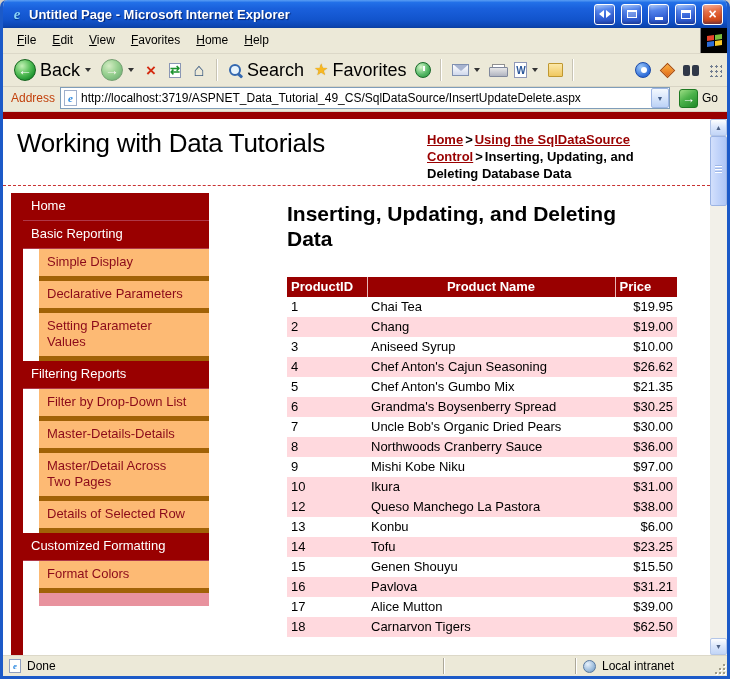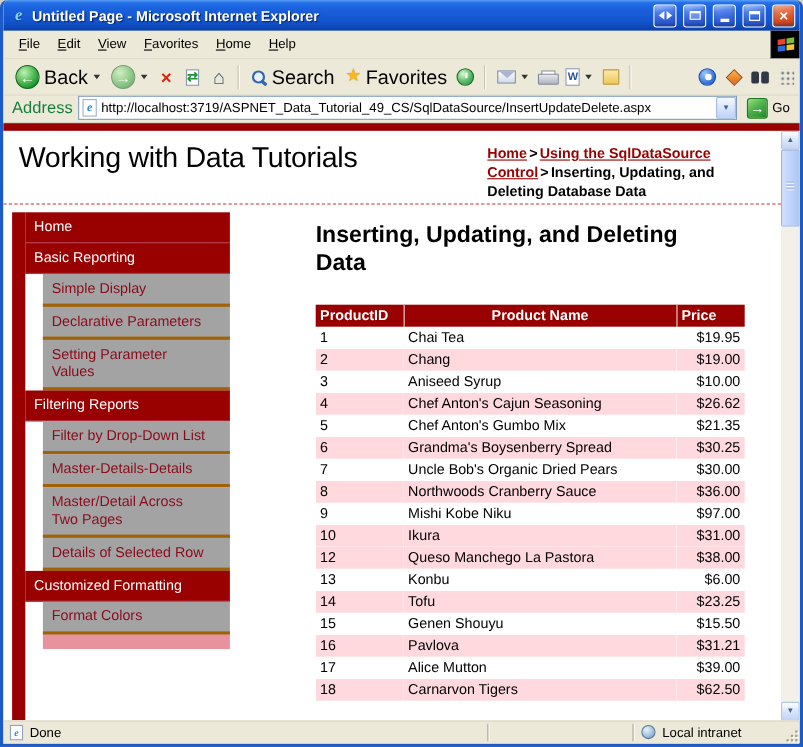--- a/index.html
+++ b/index.html
@@ -66,46 +66,46 @@
   .diamond{width:11px;height:11px;background:linear-gradient(135deg,#FCB040,#E06818);border:1px solid #A84808;transform:rotate(45deg)}
   .binoc{width:16px;height:11px;position:relative}
   .binoc::before,.binoc::after{content:"";position:absolute;top:0;width:7px;height:11px;background:#303848;border-radius:2px}
   .binoc::before{left:0}.binoc::after{right:0}
   .gridicon{width:14px;height:14px;background-image:radial-gradient(#707C90 1.2px,transparent 1.4px);background-size:5px 5px;background-position:1px 1px}
   .tsep{width:2px;height:22px;border-left:1px solid #C8C4B4;border-right:1px solid #fff;margin:0 5px;flex:none}
   .tgap{width:52px;flex:none}
 
   
   .addressbar{flex:none;height:25px;display:flex;align-items:center;background:#ECE9D8;padding:0 5px 2px 8px;gap:5px;border-bottom:1px solid #D8D4C4}
-  .addr-label{font-size:15px;color:#15803d;flex:none}
+  .addr-label{font-size:12px;color:#c2410c;flex:none}
   .addr-box{flex:1;height:22px;background:#fff;border:1px solid #7F9DB9;display:flex;align-items:center;padding-left:3px;gap:4px;min-width:0}
   .addr-ie{width:13px;height:16px;flex:none;background:#fff;border:1px solid #A0B0CC;display:flex;align-items:center;justify-content:center;
     font:italic bold 11px/1 "Liberation Serif",serif;color:#2E8AE0}
   .addr-url{flex:1;font-size:12px;color:#000;white-space:nowrap;overflow:hidden}
   .combo-btn{width:18px;height:20px;flex:none;border:1px solid #9EB6E4;border-radius:2px;display:flex;align-items:center;justify-content:center;
     background:linear-gradient(180deg,#F4F9FE 0%,#D8E6FB 50%,#BCD2F6 100%);font-size:7px;color:#44608C}
   .go-btn{display:flex;align-items:center;gap:4px;padding:0 4px;flex:none}
   .go-icon{width:19px;height:19px;border-radius:3px;border:1px solid #1E7A22;display:flex;align-items:center;justify-content:center;color:#fff;font-weight:bold;font-size:13px;
     background:linear-gradient(145deg,#9CDE84 0%,#4CB24A 45%,#208828 100%)}
   .go-label{font-size:12px;color:#000}
 
   
   .red-rule{flex:none;height:7px;background:#990000}
   .viewport{flex:1;display:flex;min-height:0;background:#fff}
   .page{flex:1;min-width:0;display:flex;flex-direction:column;overflow:hidden}
   .page-header{flex:none;position:relative;padding:9px 14px 8px 14px;border-bottom:1px dashed #C83232;min-height:67px}
   .site-title{font-size:26px;color:#000;letter-spacing:-.3px}
-  .breadcrumb{position:absolute;left:440px;top:13px;width:252px;font-size:13px;font-weight:bold;line-height:1.3;color:#000}
+  .breadcrumb{position:absolute;left:424px;top:13px;width:252px;font-size:13px;font-weight:bold;line-height:1.3;color:#000}
   .breadcrumb a{color:#990000;text-decoration:underline;cursor:pointer}
   .crumb-sep{margin:0 2px}
   .page-body{flex:1;min-height:0;position:relative;display:flex;padding-top:7px;overflow:hidden}
   .side-strip{position:absolute;left:8px;top:7px;bottom:0;width:12px;background:#990000}
   .sidebar{flex:none;width:206px;padding-left:20px}
   .nav-header{background:#990000;color:#FFF;font-size:13px;line-height:16px;padding:5px 40px 6px 8px;border-bottom:1px solid #B03848;cursor:pointer}
-  .nav-sub{background:#a3a3a3;color:#8B0A1A;font-size:13px;line-height:16px;padding:5px 18px 6px 8px;margin-left:16px;border-bottom:3px solid #a16207;cursor:pointer}
+  .nav-sub{background:#fdba74;color:#8B0A1A;font-size:13px;line-height:16px;padding:5px 18px 6px 8px;margin-left:16px;border-bottom:5px solid #a16207;cursor:pointer}
   .nav-partial{height:13px;background:#E8929E;margin-left:16px}
   .main{flex:1;min-width:0;padding-left:78px}
   .content-heading{font-size:21px;font-weight:bold;color:#000;line-height:1.2;max-width:350px;margin-top:8px}
   .products{border-collapse:collapse;table-layout:fixed;width:390px;margin-top:26px;font-size:13px}
   .products th{background:#990000;color:#fff;font-weight:bold;padding:2px 4px;line-height:16px;border-left:1px solid #E8B8B8}
   .products th:first-child{border-left:none}
   .products th.c0{text-align:left;width:80px}
   .products th.c1{text-align:center;width:248px}
   .products th.c2{text-align:left;width:62px}
   .products td{padding:2px 4px;line-height:16px;white-space:nowrap;overflow:hidden}
@@ -122,21 +122,21 @@
   .sb-thumb::after{content:"";position:absolute;left:4px;right:4px;top:31px;height:1px;background:#9FB8E8;
     box-shadow:0 3px 0 #9FB8E8,0 -3px 0 #9FB8E8,0 1px 0 #FFF,0 4px 0 #FFF,0 -2px 0 #FFF}
 
   
   .statusbar{flex:none;height:21px;background:#ECE9D8;display:flex;align-items:center;position:relative;padding-left:6px;font-size:12px;color:#000;border-top:1px solid #DCD8C8}
   .sb-left{flex:1;display:flex;align-items:center;gap:6px;min-width:0}
   .sb-doc{width:12px;height:14px;flex:none;background:#fff;border:1px solid #90A0C0;display:flex;align-items:center;justify-content:center;
     font:italic bold 9px/1 "Liberation Serif",serif;color:#2E8AE0}
   .ssep{width:2px;height:16px;border-left:1px solid #ACA899;border-right:1px solid #fff;flex:none}
   .sb-mid{width:130px;flex:none}
-  .sb-zone{width:150px;flex:none;display:flex;align-items:flex-start;gap:6px;padding-left:6px}
+  .sb-zone{width:150px;flex:none;display:flex;align-items:flex-end;gap:6px;padding-left:6px}
   .zone-icon{width:13px;height:13px;flex:none;border-radius:50%;border:1px solid #5A7AA0;background:radial-gradient(circle at 35% 30%,#E8F2FC,#9CBCDC 60%,#6890B8)}
   .grip{position:absolute;right:0;bottom:0;width:16px;height:16px}
   .grip::after{content:"";position:absolute;right:1px;bottom:1px;width:2px;height:2px;background:#FFF;
     box-shadow:-4px 0 0 #FFF,-8px 0 0 #FFF,0 -4px 0 #FFF,-4px -4px 0 #FFF,0 -8px 0 #FFF}
   .grip::before{content:"";position:absolute;right:2px;bottom:2px;width:2px;height:2px;background:#9D9A87;
     box-shadow:-4px 0 0 #9D9A87,-8px 0 0 #9D9A87,0 -4px 0 #9D9A87,-4px -4px 0 #9D9A87,0 -8px 0 #9D9A87;z-index:1}
 </style>
 </head>
 <body>
 

